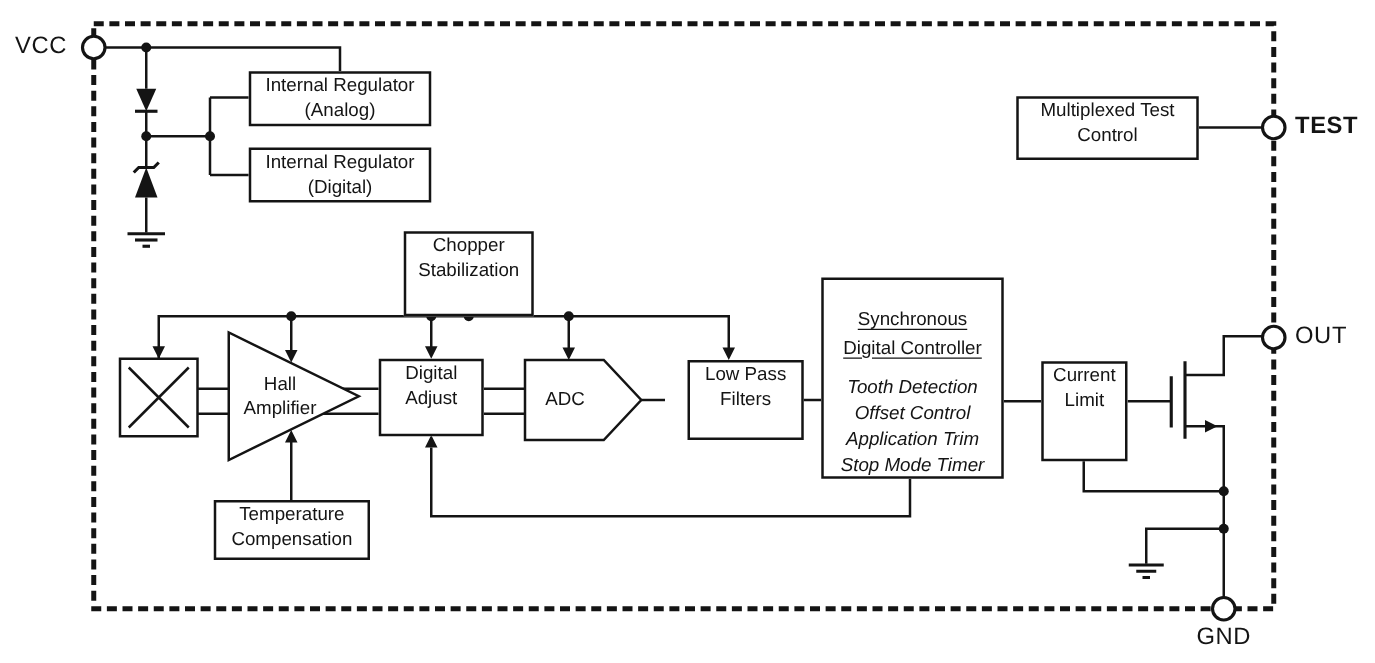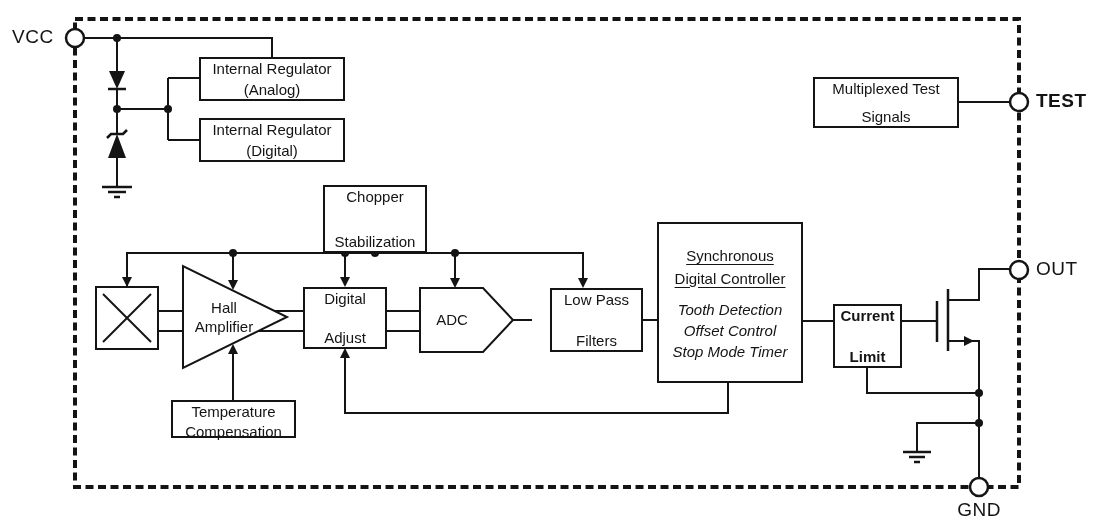--- a/index.html
+++ b/index.html
@@ -14,21 +14,21 @@
   }
   #wiring { position: absolute; left: 0; top: 0; }
   .box {
     position: absolute;
     box-sizing: border-box;
     border: 2px solid #141414;
     background: #ffffff;
     display: flex;
     flex-direction: column;
     align-items: center;
-    justify-content: space-between;
+    justify-content: flex-start;
     text-align: center;
     font-size: 15px;
     line-height: 1.3;
     z-index: 3;
   }
   .floating-label {
     position: absolute;
     display: flex;
     flex-direction: column;
     align-items: center;
@@ -196,35 +196,36 @@
     <span>Low Pass</span>
     <span>Filters</span>
   </div>
 
   <div class="box controller-box" style="left:657px; top:222px; width:146px; height:161px;">
     <span class="ctl-title">Synchronous</span>
     <span class="ctl-title">Digital Controller</span>
     <div class="ctl-fns">
       <div class="ctl-fn">Tooth Detection</div>
       <div class="ctl-fn">Offset Control</div>
+      <div class="ctl-fn">Application Trim</div>
       <div class="ctl-fn">Stop Mode Timer</div>
     </div>
   </div>
 
-  <div class="box" style="left:833px; top:304px; width:69px; height:64px;font-weight:bold;">
+  <div class="box" style="left:833px; top:289px; width:69px; height:80px;">
     <span>Current</span>
     <span>Limit</span>
   </div>
 
   <div class="box" style="left:813px; top:77px; width:146px; height:51px;">
     <span>Multiplexed Test</span>
-    <span>Signals</span>
-  </div>
-
-  <div class="box" style="left:171px; top:400px; width:125px; height:38px;">
+    <span>Control</span>
+  </div>
+
+  <div class="box" style="left:171px; top:400px; width:125px; height:48px;">
     <span>Temperature</span>
     <span>Compensation</span>
   </div>
 
   <div class="pin-label" style="left:12px; top:26px;">VCC</div>
   <div class="pin-label" style="left:1036px; top:90px;font-weight:bold;">TEST</div>
   <div class="pin-label" style="left:1036px; top:258px;">OUT</div>
   <div class="pin-label" style="left:948px; top:499px; width:62px; text-align:center;">GND</div>
 
 </div>

